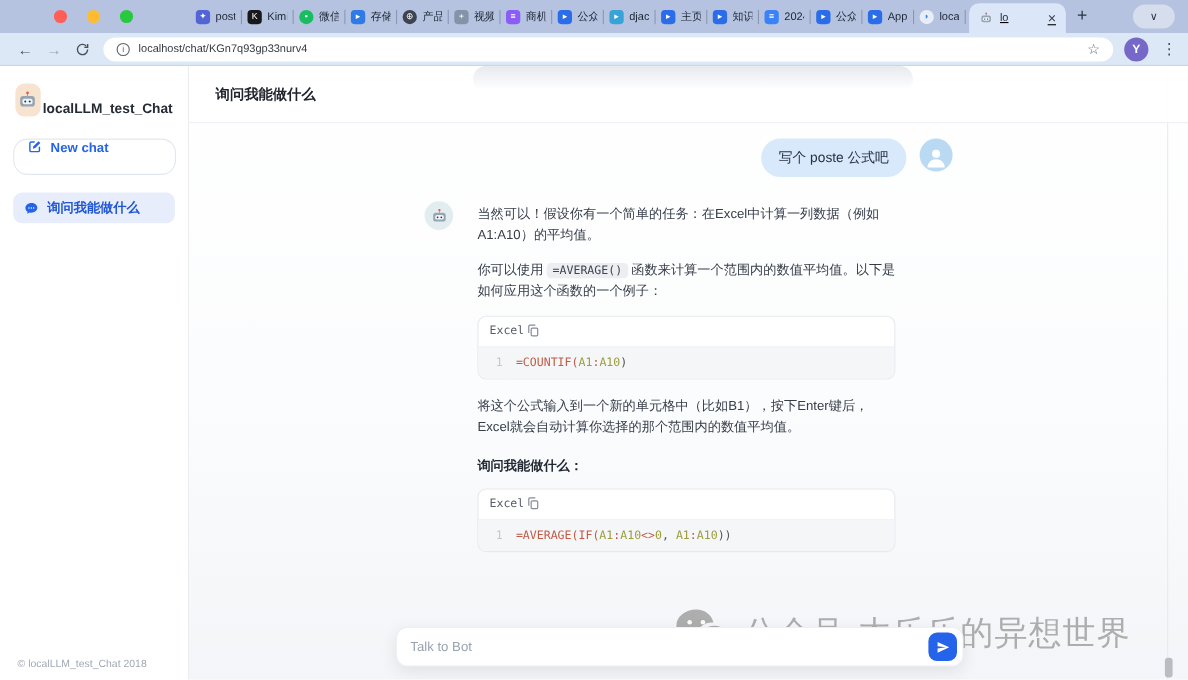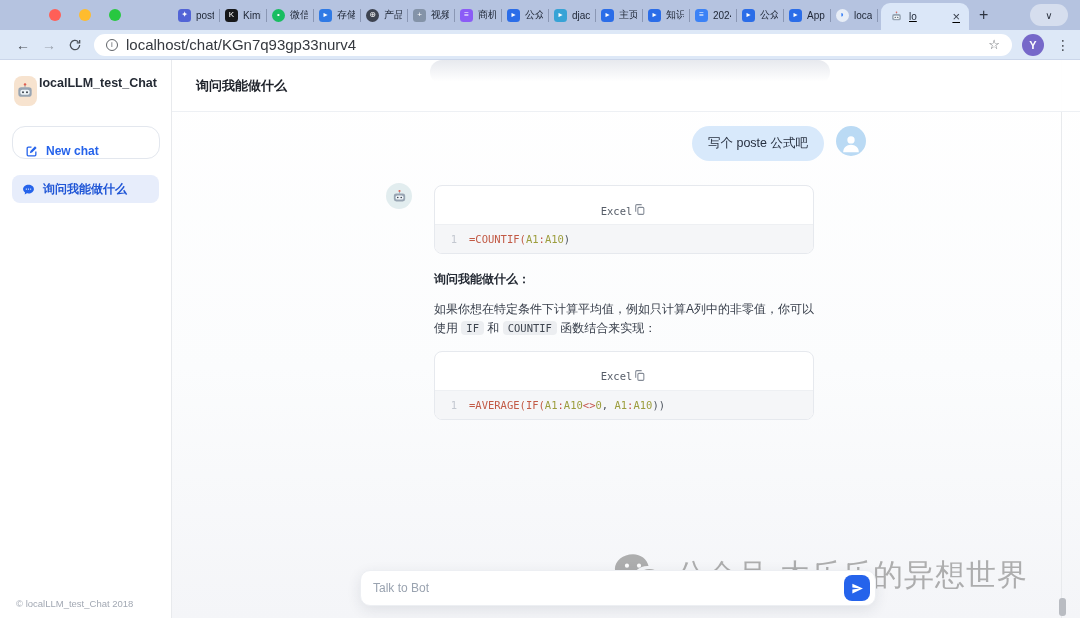--- a/index.html
+++ b/index.html
@@ -33,36 +33,36 @@
     background:var(--toolbar,#dde8f7); border-bottom:1px solid #cbd6ea;
     display:flex; align-items:center; padding:0 10px; }
   .nav-btn { width:26px; height:26px; display:flex; align-items:center; justify-content:center;
     font-size:14px; color:#4a4f57; cursor:pointer; flex:none; }
   .nav-btn.fwd { color:#9aa2ad; }
   .nav-btn svg { width:14px; height:14px; }
   .url-pill { flex:1; height:22px; background:#fff; border-radius:12px; display:flex;
     align-items:center; padding:0 12px; gap:8px; margin:0 10px 0 6px; }
   .info-icon { width:12px; height:12px; border:1.2px solid #5f6368; border-radius:50%; font-size:8px;
     color:#5f6368; display:flex; align-items:center; justify-content:center; flex:none; font-style:normal; }
-  .url-text { font-size:15px; color:#35393f; }
+  .url-text { font-size:10px; color:#35393f; }
   .star { margin-left:auto; font-size:13px; color:#5f6368; cursor:pointer; }
   .profile { width:22px; height:22px; border-radius:50%; background:#7668c9; color:#fff; font-size:11px;
     font-weight:bold; display:flex; align-items:center; justify-content:center; cursor:pointer; flex:none; }
   .menu-dots { font-size:14px; color:#4a4f57; margin-left:12px; cursor:pointer; }
 
   
   .sidebar { position:absolute; left:0; top:60px; width:172px; height:558px; background:#fff;
     border-right:1px solid #e8eaed; }
-  .logo-row { display:flex; align-items:flex-start; gap:2px; padding:16px 14px 12px 14px; }
+  .logo-row { display:flex; align-items:flex-end; gap:2px; padding:16px 14px 12px 14px; }
   .logo-badge { width:30px; height:30px; border-radius:8px; background:#f7e3cf; display:flex;
     align-items:center; justify-content:center; }
   .logo-badge svg { width:20px; height:20px; }
   .app-title { font-size:12.5px; font-weight:bold; color:#252b35; }
   .newchat-btn { margin:8px 12px 0 12px; height:33px; border:1px solid #e3e7ee; border-radius:13px;
-    background:#fff; display:flex; align-items:flex-end; gap:8px; padding:0 12px;
+    background:#fff; display:flex; align-items:flex-start; gap:8px; padding:0 12px;
     color:var(--accent,#2563eb); font-size:12px; font-weight:bold; cursor:pointer; width:148px; }
   .newchat-btn svg { width:13px; height:13px; }
   .chat-item { margin:16px 12px 0 12px; height:28px; border-radius:8px;
     background:var(--active_item,#e7edfb); display:flex; align-items:center; gap:8px; padding:0 10px;
     color:#1f55d6; font-size:12px; font-weight:bold; cursor:pointer; }
   .chat-item svg { width:13px; height:13px; }
   .sb-footer { position:absolute; left:16px; bottom:9px; font-size:9.5px; color:#a2a8b3; }
 
   
   .main { position:absolute; left:172px; top:60px; width:908px; height:558px;
@@ -85,21 +85,21 @@
   .row-ai { display:flex; gap:22px; margin-top:22px; align-items:flex-start; }
   .avatar-ai { width:26px; height:26px; border-radius:50%; background:#e2edef; display:flex;
     align-items:center; justify-content:center; flex:none; }
   .avatar-ai svg { width:17px; height:17px; }
   .msg-body { width:380px; }
   .msg-p { margin:2px 0 13px; line-height:1.58; font-size:12px; color:#363d49; }
   .msg-h { font-weight:bold; color:#232933; margin:17px 0 12px; font-size:12px; }
   .inline-code { font-family:"DejaVu Sans Mono","Liberation Mono",monospace; font-size:10.5px;
     background:#eceef1; border-radius:4px; padding:1px 5px; color:#3e454f; }
   .codeblock { border:1px solid #e6e9ee; border-radius:8px; margin:2px 0 15px; overflow:hidden; background:#fff; }
-  .code-head { display:flex; align-items:center; justify-content:center; padding:6px 10px;margin-top:11px; }
+  .code-head { display:flex; align-items:center; justify-content:flex-start; padding:6px 10px; }
   .code-lang { font-family:"DejaVu Sans Mono","Liberation Mono",monospace; font-size:10.5px; color:#565d68; }
   .copy-btn { background:none; border:none; width:15px; height:15px; padding:0; cursor:pointer; }
   .copy-btn svg { width:13px; height:13px; }
   .code-bodyline { background:#f5f6f8; padding:8px 10px; display:flex; border-top:1px solid #eef0f3; }
   .lineno { font-family:"DejaVu Sans Mono","Liberation Mono",monospace; font-size:10.5px; color:#c3c8d0;
     width:12px; margin-right:12px; text-align:right; flex:none; }
   .code-line { font-family:"DejaVu Sans Mono","Liberation Mono",monospace; font-size:10.5px; white-space:pre; }
   .tok-fn { color:var(--code_fn,#c25a45); }
   .tok-ref { color:var(--code_ref,#9c9d3c); }
   .tok-op { color:var(--code_op,#c4524a); }
@@ -303,35 +303,37 @@
           <svg viewBox="0 0 24 24">
               <circle cx="12" cy="4.2" r="1.5" fill="#e05d4f"></circle>
               <rect x="11.4" y="5.4" width="1.2" height="2.4" fill="#97a4b2"></rect>
               <rect x="4" y="7.6" width="16" height="11.4" rx="3.4" fill="#97a4b2"></rect>
               <rect x="6.4" y="10.6" width="11.2" height="5.8" rx="2.4" fill="#eef4f8"></rect>
               <circle cx="9.6" cy="13.5" r="1.1" fill="#2b3440"></circle>
               <circle cx="14.4" cy="13.5" r="1.1" fill="#2b3440"></circle>
             </svg>
         </div>
         <div class="msg-body">
+            <div class="msg-p"><span>当然可以！假设你有一个简单的任务：在Excel中计算一列数据（例如A1:A10）的平均值。</span></div>
+            <div class="msg-p"><span>你可以使用 </span><span class="inline-code">=AVERAGE()</span><span> 函数来计算一个范围内的数值平均值。以下是如何应用这个函数的一个例子：</span></div>
             <div class="codeblock">
               <div class="code-head">
                 <span class="code-lang">Excel</span>
                 <button class="copy-btn"><svg viewBox="0 0 24 24" fill="none" stroke="#848b96" stroke-width="2">
                     <rect x="9" y="8" width="11" height="13" rx="2"></rect>
                     <path d="M5 16V5a2 2 0 0 1 2-2h9"></path>
                   </svg></button>
               </div>
               <div class="code-bodyline">
                 <span class="lineno">1</span>
                 <code class="code-line"><span class="tok-fn">=COUNTIF(</span><span class="tok-ref">A1</span><span class="tok-op">:</span><span class="tok-ref">A10</span><span class="tok-pl">)</span></code>
               </div>
             </div>
+            <div class="msg-p"><span>将这个公式输入到一个新的单元格中（比如B1），按下Enter键后，Excel就会自动计算你选择的那个范围内的数值平均值。</span></div>
             <div class="msg-h">询问我能做什么：</div>
-            <div class="msg-p"><span>如果你想在特定条件下计算平均值，例如只计算A列中的非零值，你可以使用 </span><span class="inline-code">IF</span><span> 和 </span><span class="inline-code">COUNTIF</span><span> 函数结合来实现：</span></div>
             <div class="codeblock">
               <div class="code-head">
                 <span class="code-lang">Excel</span>
                 <button class="copy-btn"><svg viewBox="0 0 24 24" fill="none" stroke="#848b96" stroke-width="2">
                     <rect x="9" y="8" width="11" height="13" rx="2"></rect>
                     <path d="M5 16V5a2 2 0 0 1 2-2h9"></path>
                   </svg></button>
               </div>
               <div class="code-bodyline">
                 <span class="lineno">1</span>

